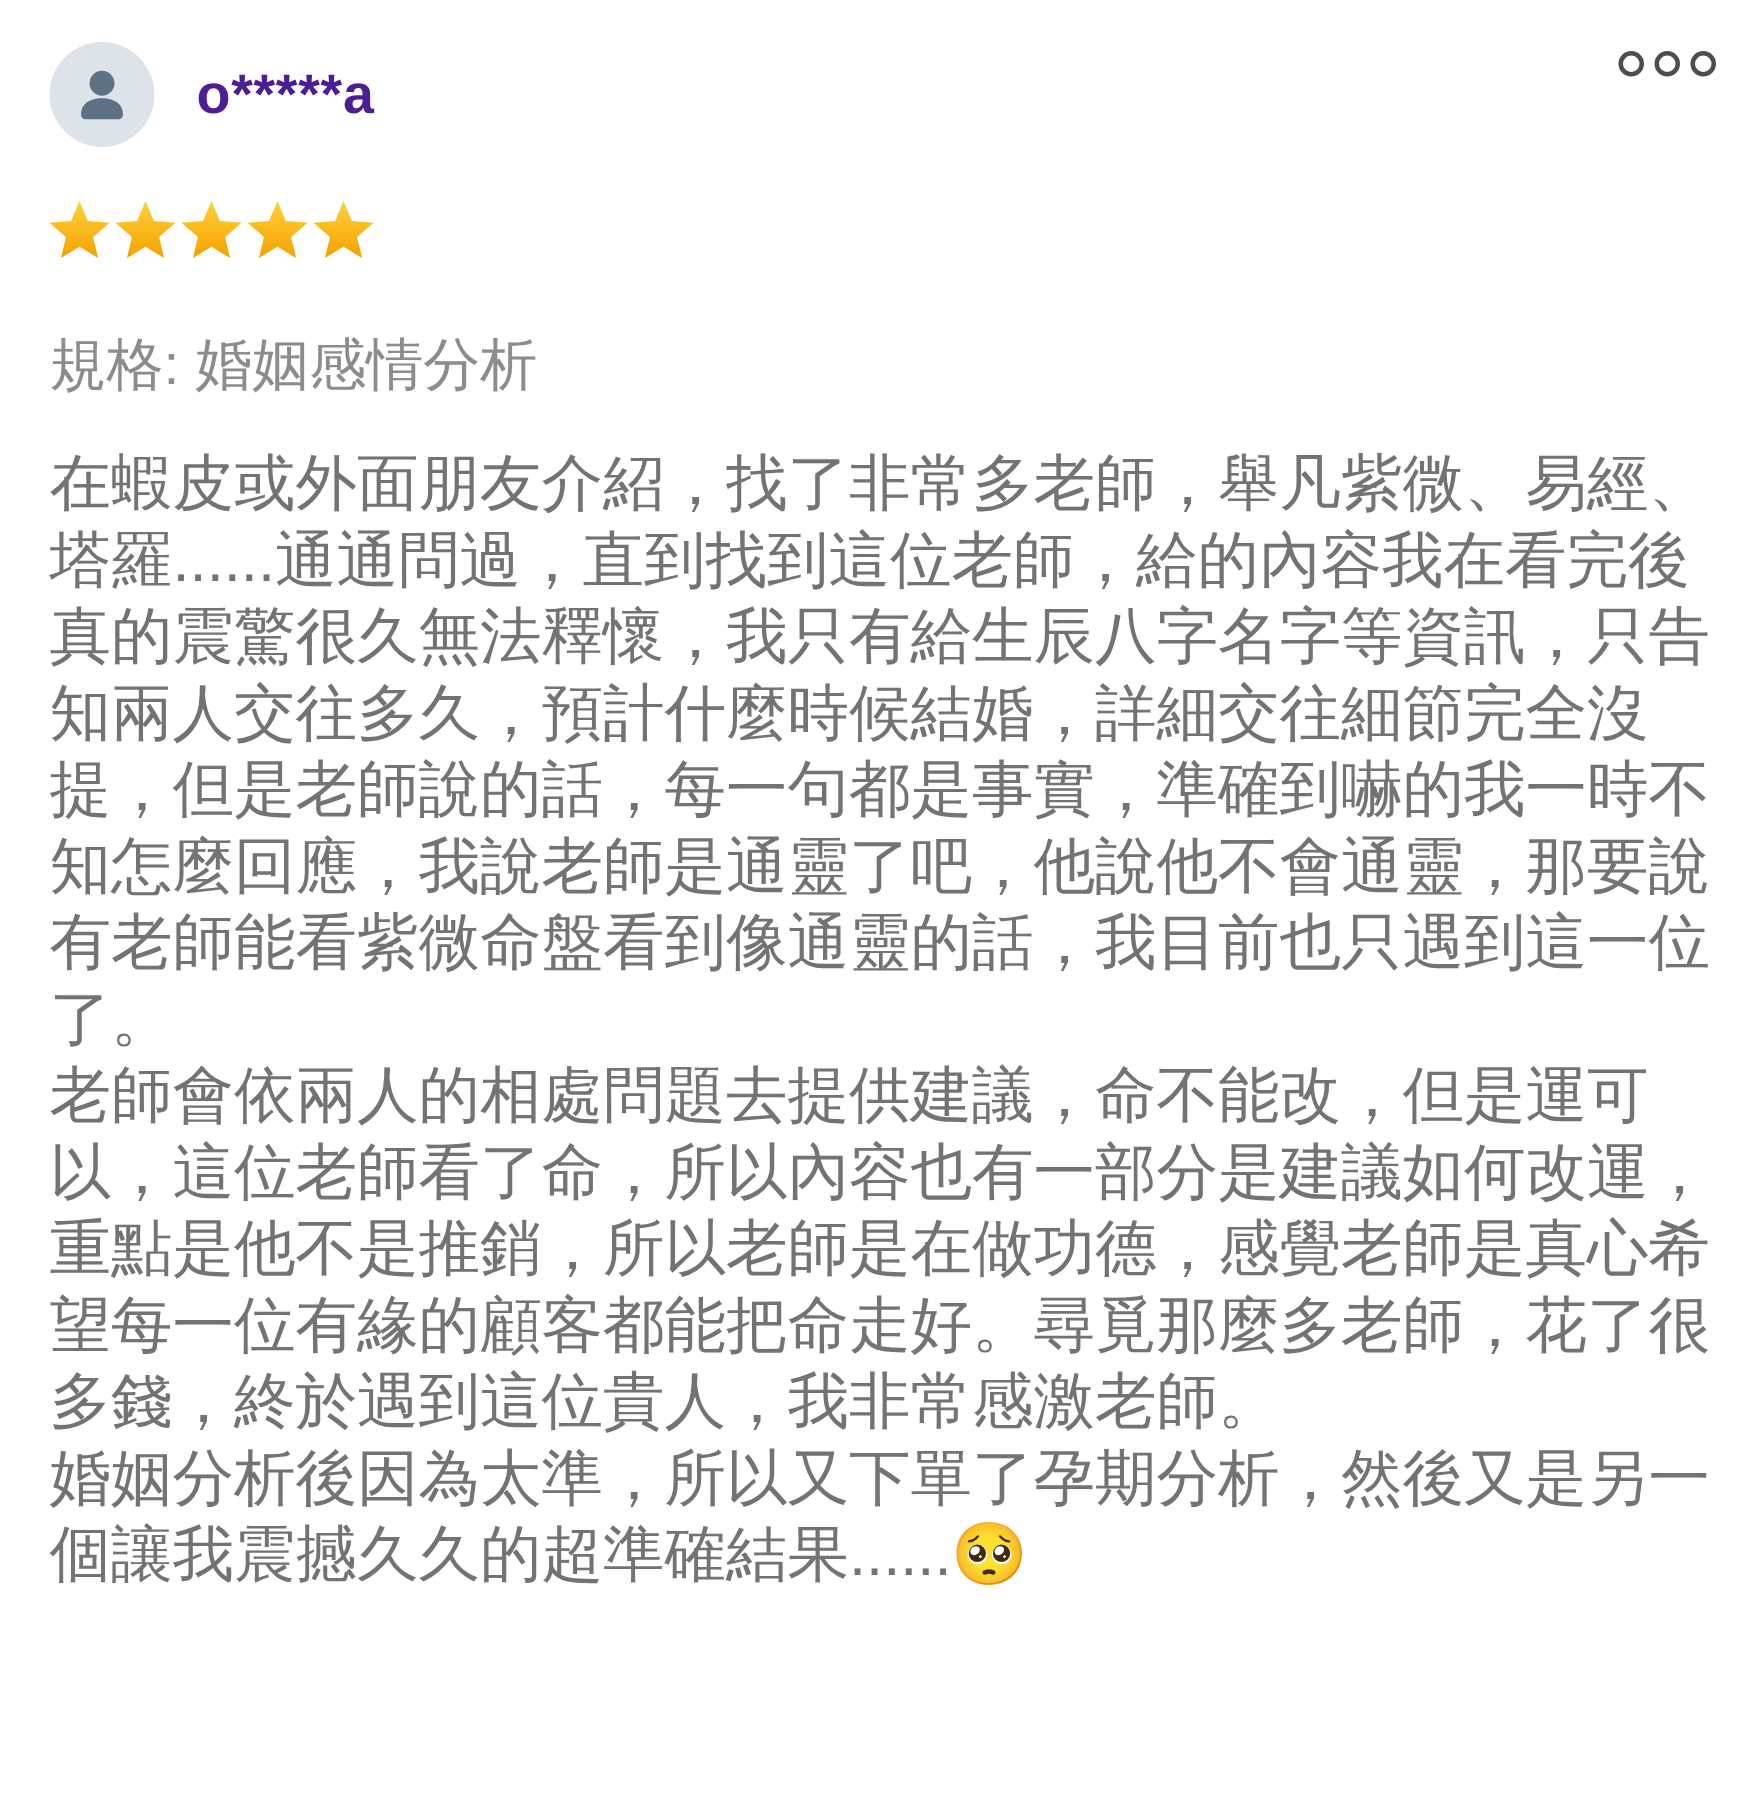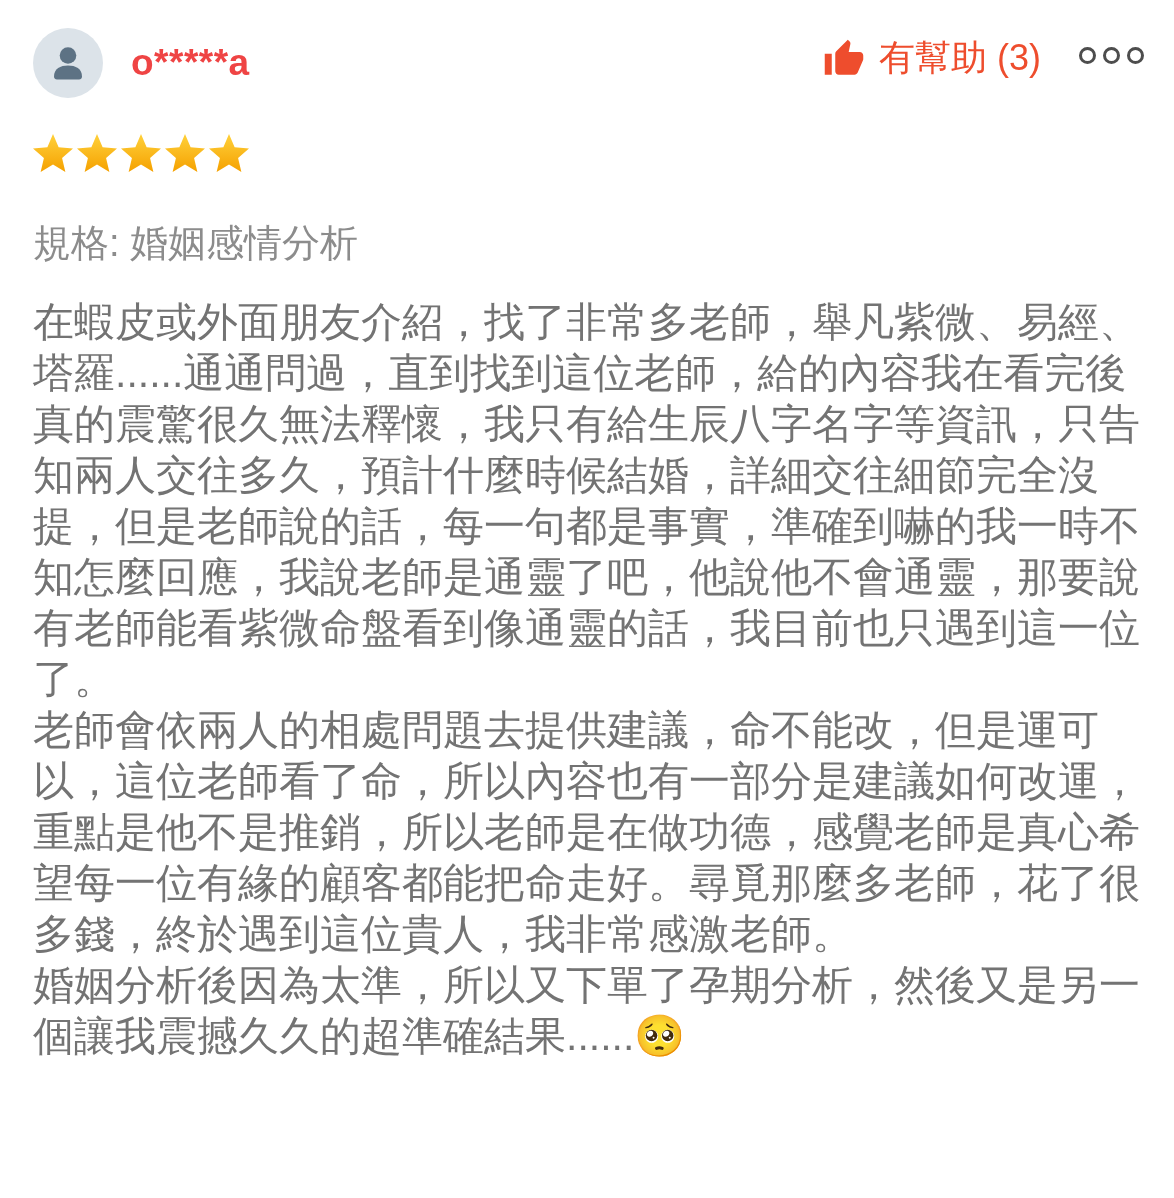--- a/index.html
+++ b/index.html
@@ -13,21 +13,21 @@
 
   .header { display: flex; align-items: center; justify-content: space-between; }
   .user { display: flex; align-items: center; gap: 28px; }
   .avatar {
     width: 70px; height: 70px; border-radius: 50%;
     background: #dce3e9;
     display: flex; align-items: center; justify-content: center;
     flex: 0 0 auto;
   }
   .username {
-    font-size: 37px; font-weight: 700; color: #ef4444; letter-spacing: 0.5px;
+    font-size: 37px; font-weight: 700; color: #4c1d95; letter-spacing: 0.5px;
   }
 
   .actions { display: flex; align-items: center; gap: 38px; align-self: flex-start; margin-top: 6px; }
   .helpful {
     display: flex; align-items: center; gap: 14px;
     background: none; border: none; padding: 0; cursor: pointer;
     color: #ee4d2d; font-size: 36px; font-family: inherit;
   }
   .helpful svg { width: 42px; height: 42px; display: block; }
   .more {
@@ -69,26 +69,20 @@
       <div class="avatar">
         <svg viewBox="0 0 48 48" width="48" height="48">
           <circle cx="24" cy="16.5" r="8.3" fill="#5d7284"></circle>
           <path d="M10 37.5c0-7.8 6.4-11 14-11s14 3.2 14 11c0 1.7-1.3 3-3 3H13c-1.7 0-3-1.3-3-3z" fill="#5d7284"></path>
         </svg>
       </div>
       <span class="username">o*****a</span>
     </div>
 
     <div class="actions">
-      <button class="helpful">
-        <svg viewBox="0 0 24 24">
-          <path fill="#ee4d2d" d="M1 21h4V9H1v12zM23 10c0-1.1-.9-2-2-2h-6.31l.95-4.57.03-.32c0-.41-.17-.79-.44-1.06L14.17 1 7.58 7.59C7.22 7.95 7 8.45 7 9v10c0 1.1.9 2 2 2h9c.83 0 1.54-.5 1.84-1.22l3.02-7.05c.09-.23.14-.47.14-.73v-2z"></path>
-        </svg>
-        <span>有幫助 (3)</span>
-      </button>
       <button class="more" title="">
         <span style="display:flex;gap:7px;">
           <span class="ring"></span>
             <span class="ring"></span>
             <span class="ring"></span>
         </span>
       </button>
     </div>
   </div>
 

